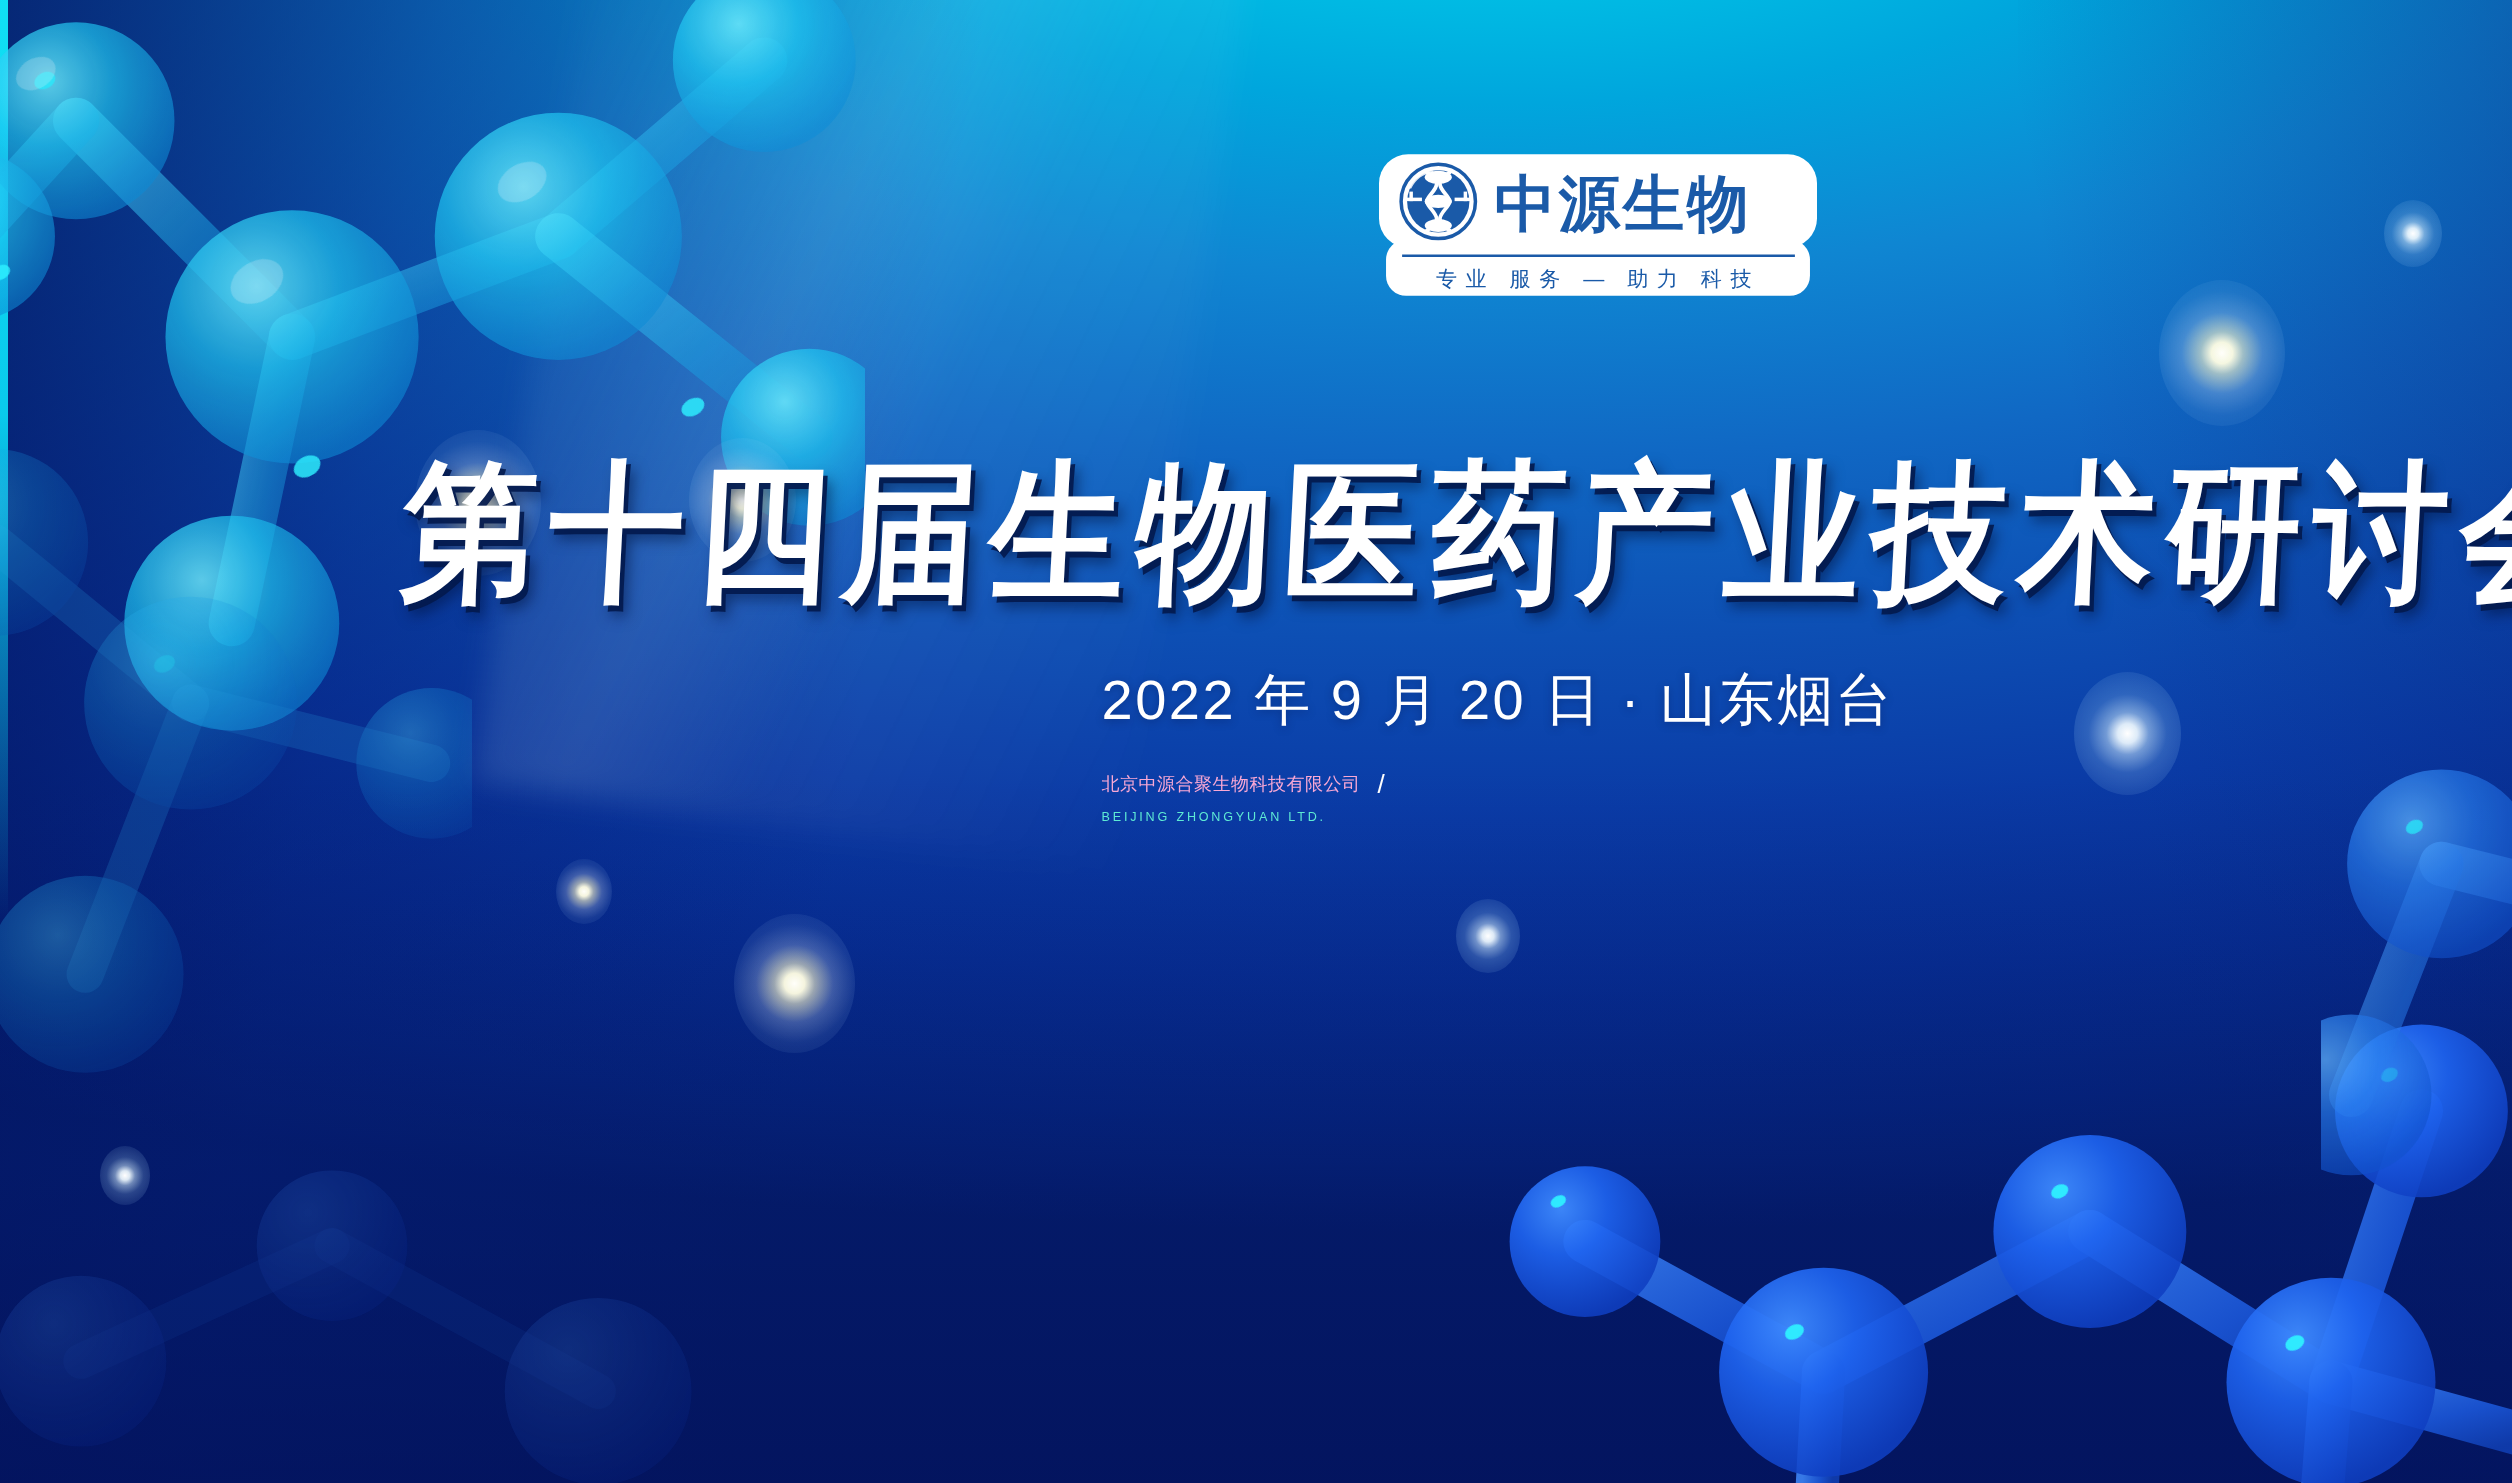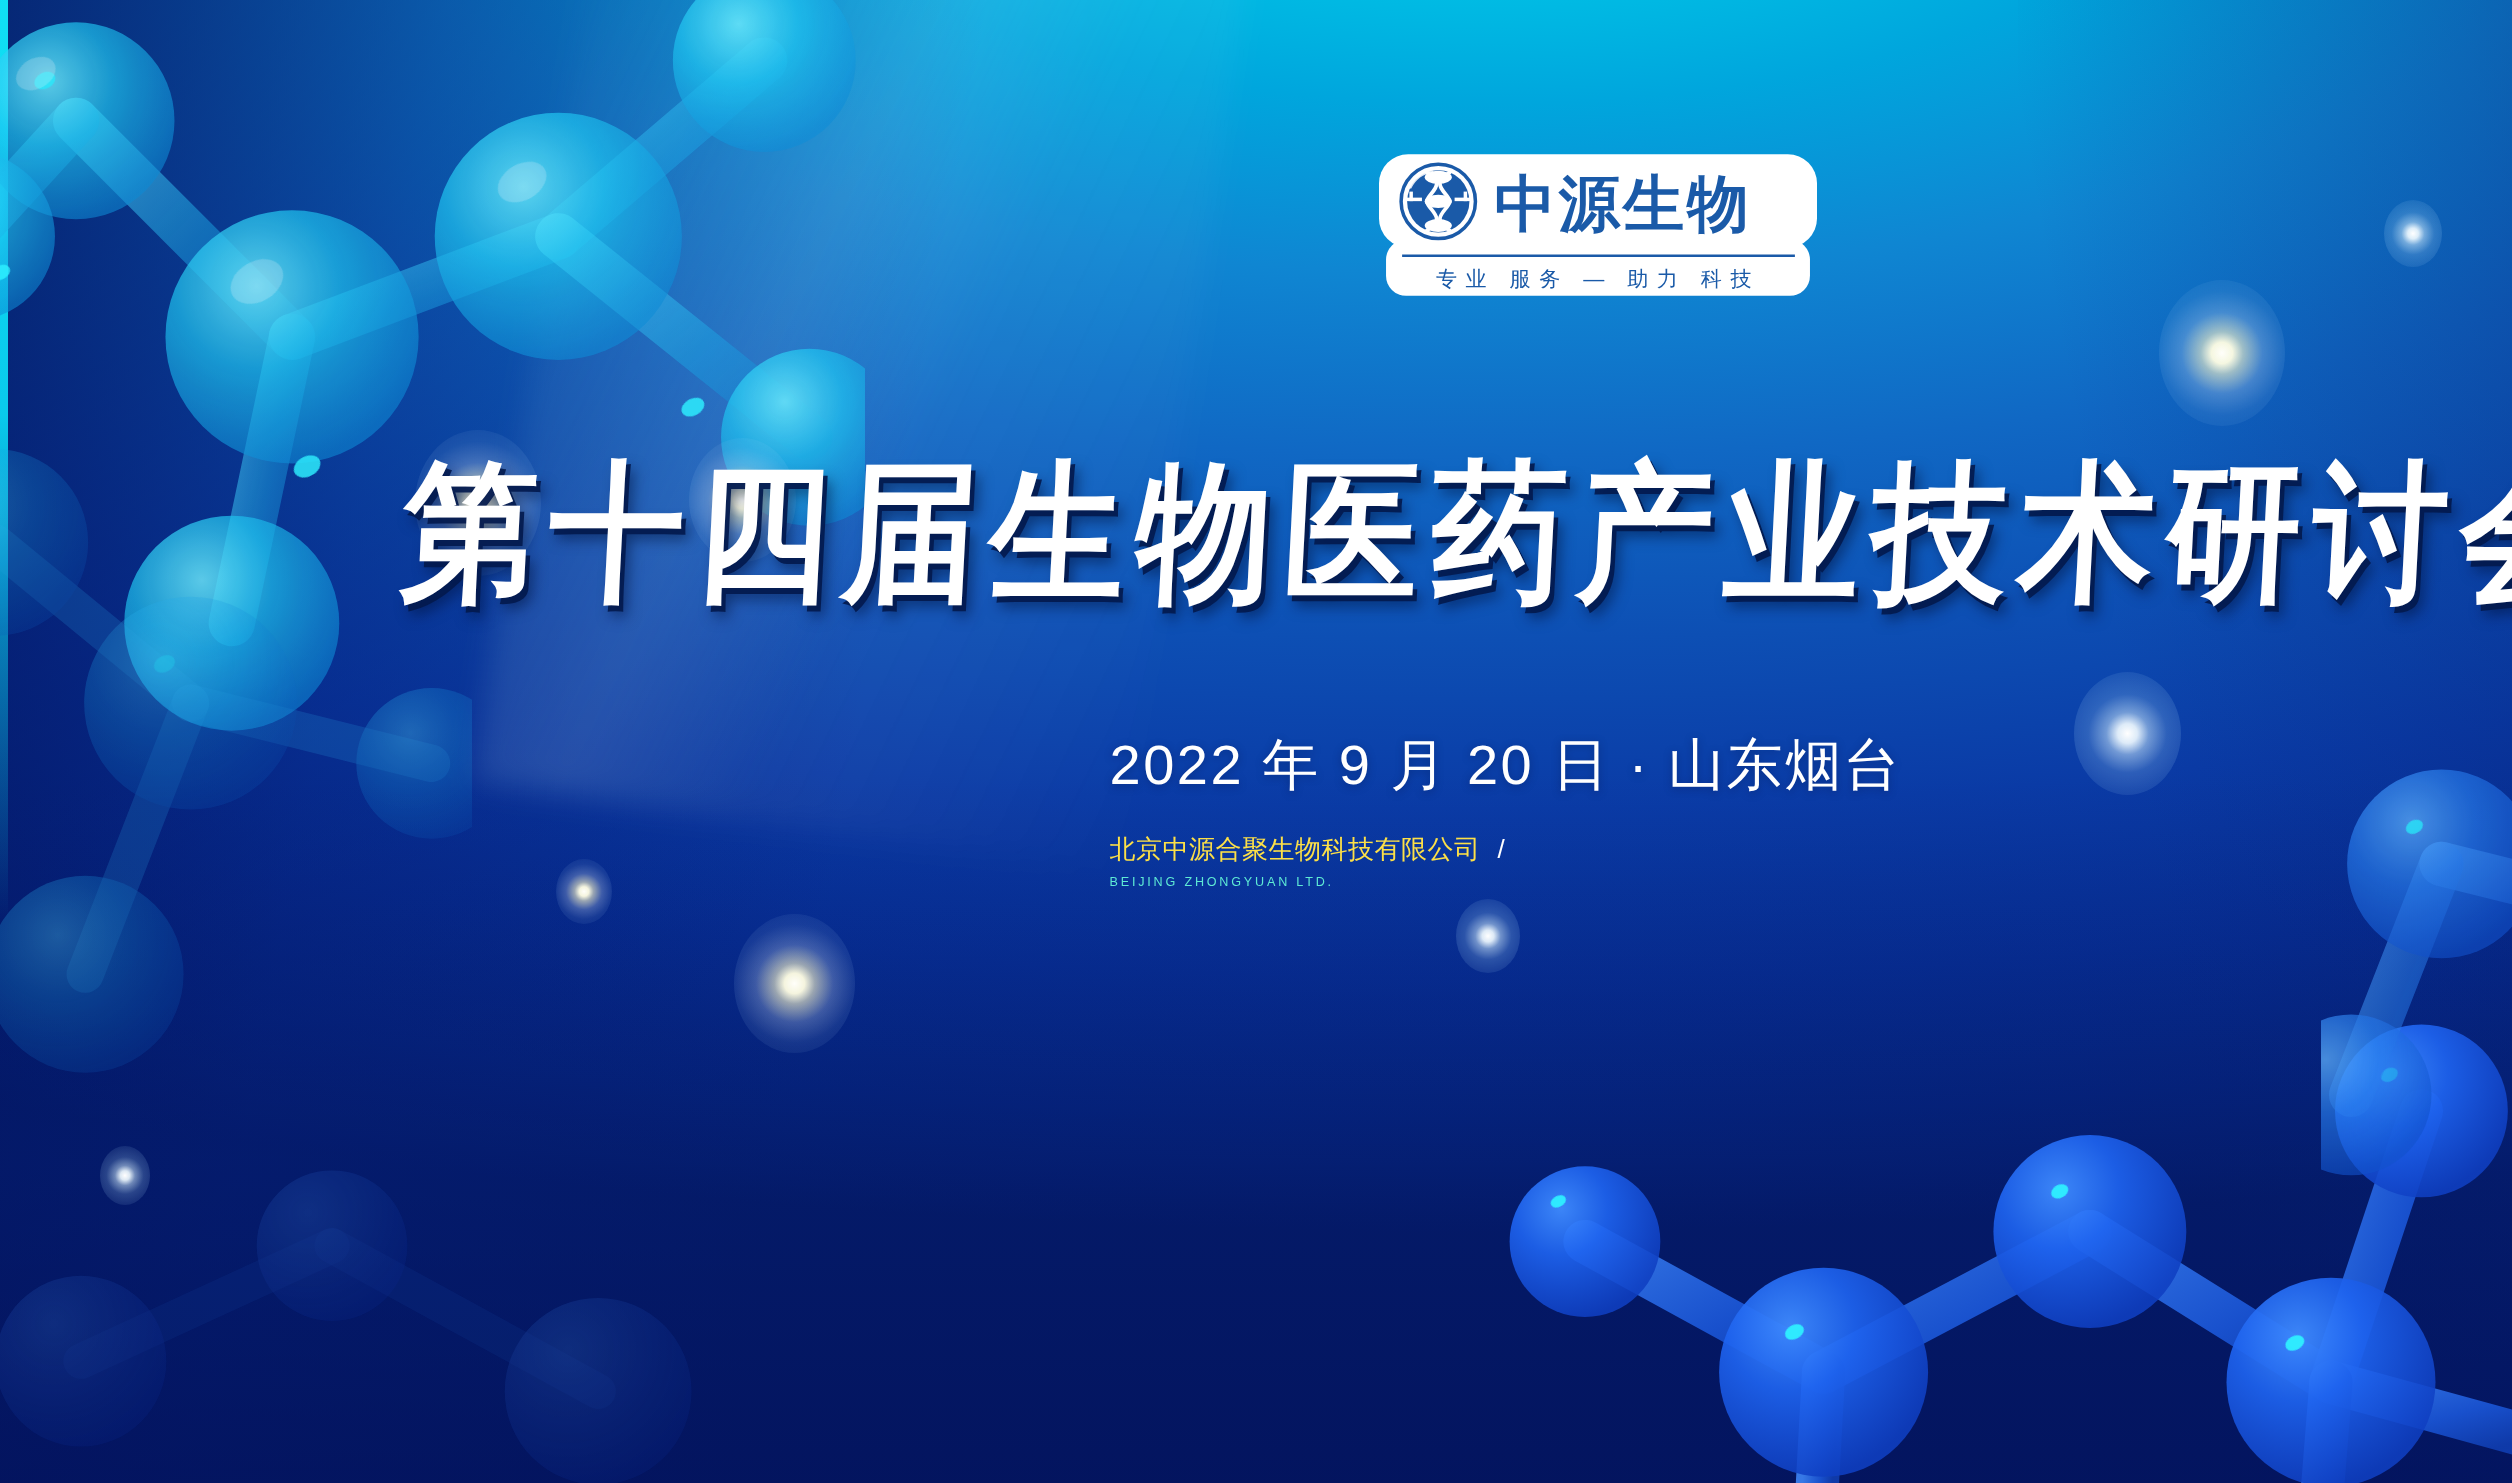--- a/index.html
+++ b/index.html
@@ -99,26 +99,25 @@
     text-shadow:
        4.5px 5.5px 0 rgba(3,26,78,.92),
        8px 10px 13px rgba(2,18,60,.55);
     transform:skewX(-3deg) scaleY(1.12);
     transform-origin:left center;
   }
 
   
   #info{
     position:absolute;
-    left:1050px; top:684px;
+    left:1050px; top:668px;
     width:1357px;
     height:207px;
     display:flex;
-    align-items:flex-end;
-    gap:8px;
+    align-items:flex-start;
   }
   #divider{
     width:3.5px;
     background:#ffffff;
     flex:0 0 auto;
     opacity:.97;
   }
   #info-col{
     flex:1 1 auto;
     padding-left:48px;
@@ -140,22 +139,22 @@
     margin-top:40px;
     display:flex;
     align-items:flex-start;
     white-space:nowrap;
   }
   .org{
     display:flex;
     flex-direction:column;
   }
   .org-cn{
-    color:#fde047;
-    font-size:26px;
+    color:#f9a8d4;
+    font-size:18px;
     line-height:31px;
     font-weight:400;
     letter-spacing:0.5px;
     white-space:nowrap;
   }
   .org-en{
     color:#5eead4;
     font-size:12.6px;
     line-height:17px;
     margin-top:9px;

